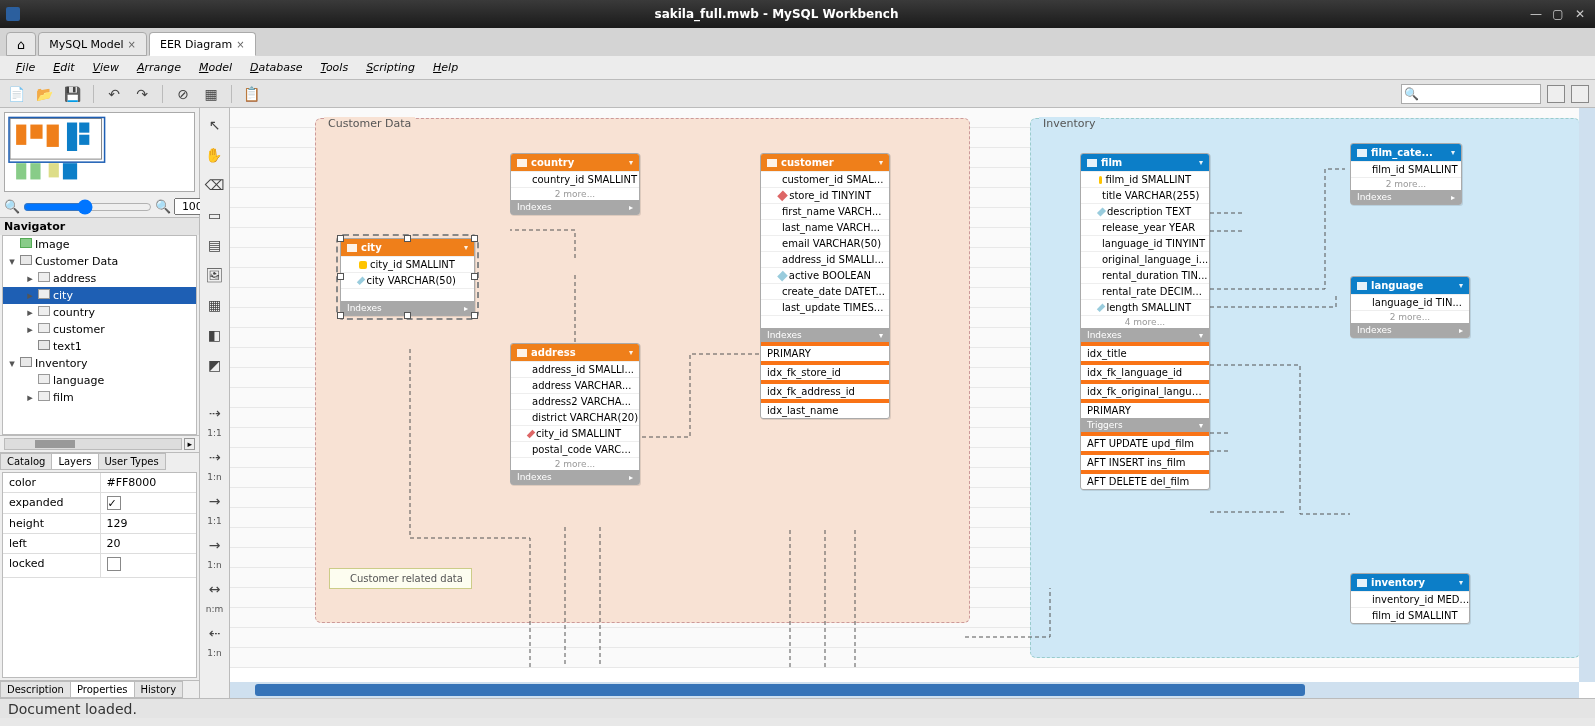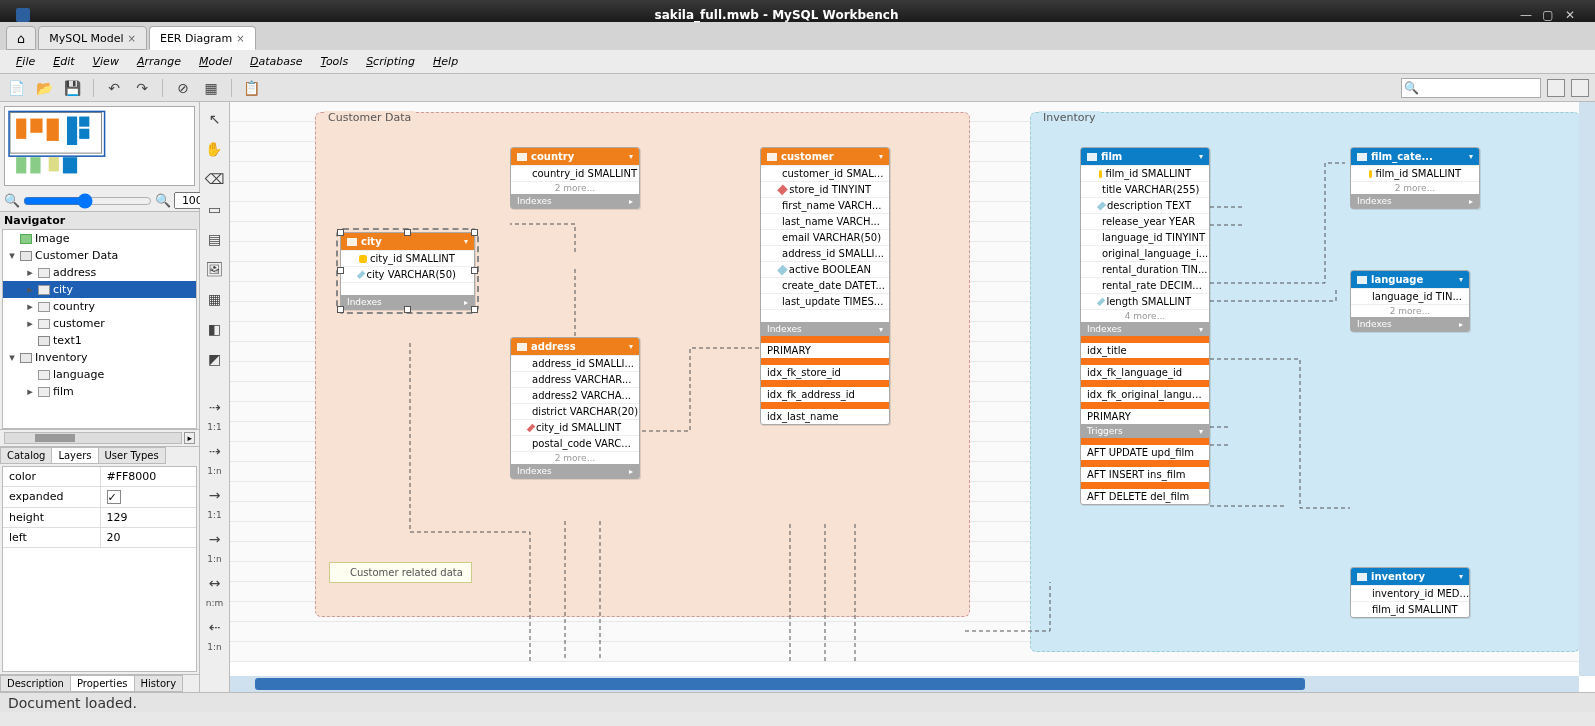--- a/index.html
+++ b/index.html
@@ -1,19 +1,19 @@
 <!DOCTYPE html>
 <html><head>
 <meta charset="utf-8">
 <style>
 * { box-sizing: border-box; margin: 0; padding: 0; font-family: "DejaVu Sans", Arial, sans-serif; }
 body { width: 1595px; height: 726px; background: #e8e8e8; font-size: 11px; overflow: hidden; position: relative; }
 
 
-.titlebar { background: linear-gradient(#3a3a3a,#1a1a1a); color: #fff; height: 22px; display: flex; align-items: flex-end; padding: 0 16px; font-size: 12px; }
+.titlebar { background: linear-gradient(#3a3a3a,#1a1a1a); color: #fff; height: 28px; display: flex; align-items: center; padding: 0 6px; font-size: 12px; }
 .titlebar .title { flex: 1; text-align: center; font-weight: bold; }
 .titlebar .win-btns { display: flex; gap: 4px; }
 .titlebar .win-btn { width: 18px; height: 14px; color:#ccc; text-align:center; font-size:12px; cursor:pointer; }
 
 
 .tabstrip { height: 28px; background: #d4d4d4; display: flex; align-items: flex-end; padding-left: 6px; }
 .home-tab, .tab { height: 24px; padding: 0 10px; border: 1px solid #aaa; background: #e8e8e8; display: flex; align-items: center; gap: 4px; font-size: 11px; border-top-left-radius: 4px; border-top-right-radius: 4px; margin-right: 2px; cursor:pointer; }
 .tab.active { background: #fff; border-bottom-color: #fff; }
 .tab .close { font-size: 10px; color:#666; }
 
@@ -37,21 +37,21 @@
 
 .leftpane { width: 200px; background:#eee; border-right:1px solid #bbb; display:flex; flex-direction:column; }
 .minimap-box { border:1px solid #aaa; margin:4px; background:#fff; height:80px; padding:3px; position:relative; }
 .minimap-box svg { width:100%; height:100%; }
 .zoom-row { display:flex; align-items:center; gap:3px; padding: 2px 4px; }
 .zoom-row .zlens { font-size:13px; }
 .zoom-row .zslider { flex:1; }
 .zoom-row input[type=text] { width:36px; font-size:11px; text-align:center; }
 .panel-title { font-size:11px; padding:2px 4px; border-top:1px solid #bbb; background:#e4e4e4; font-weight:bold; }
 .tree { overflow-y:auto; flex:0 0 200px; background:#fff; margin:0 2px; border:1px solid #bbb; font-size:11px; }
-.tree .trow { padding:2px 4px; display:flex; align-items:center; gap:3px; white-space:nowrap; cursor:pointer; }
+.tree .trow { padding:2px 4px; display:flex; gap:3px; white-space:nowrap; cursor:pointer; }
 .tree .trow.sel { background:#1e5fb4; color:#fff; }
 .tree .exp { display:inline-block; width:10px; text-align:center; color:#555; }
 .tree .ticon { width:12px; height:10px; display:inline-block; border:1px solid #888; background:#e8e8e8; }
 .tree .ticon.img { background:#8c8; border-color:#5a5; }
 .tree .ticon.tbl { background:#eee; border:1px solid #999; }
 .tabs-mini { display:flex; border-top:1px solid #bbb; }
 .tabs-mini .mtabs { padding:2px 6px; border:1px solid #bbb; background:#e4e4e4; font-size:10px; cursor:pointer; margin-right:-1px; }
 .tabs-mini .mtabs.active { background:#fff; }
 .prop-grid { background:#fff; margin:2px; border:1px solid #bbb; font-size:11px; flex:1; overflow:auto; }
 .prop-grid .prow { display:flex; border-bottom:1px solid #ddd; }
@@ -85,21 +85,21 @@
 .entity .ehead .eicon { width:10px; height:8px; background:#fff; opacity:.9; border:1px solid rgba(255,255,255,.8); }
 .entity .ehead .etri { margin-left:auto; font-size:8px; opacity:.9; }
 .entity .erow { padding:2px 18px; border-top:1px solid #eee; display:flex; align-items:center; gap:3px; white-space:nowrap; overflow:hidden; text-overflow:ellipsis; }
 .entity .ekey { width:8px; height:8px; display:inline-block; }
 .entity .ekey.pk { background:#ffc400; border-radius:2px; }
 .entity .ekey.fk { background:#d66; transform:rotate(45deg); }
 .entity .ekey.col { background:#9cd; transform:rotate(45deg); }
 .entity .more { text-align:center; color:#999; font-size:9px; padding:1px 0; border-top:1px solid #eee; }
 .entity .section { background:#a8a8a8; color:#fff; font-size:9px; padding:2px 6px; display:flex; align-items:center; }
 .entity .section .stri { margin-left:auto; font-size:8px; }
-.entity .idxrow { padding:2px 6px; border-top:7px solid #f97316; white-space:nowrap; overflow:hidden; text-overflow:ellipsis; }
+.entity .idxrow { padding:2px 6px; border-top:4px solid #f97316; white-space:nowrap; overflow:hidden; text-overflow:ellipsis; }
 .sel-handle { position:absolute; width:7px; height:7px; background:#fff; border:1px solid #555; }
 
 
 .hscroll { position:absolute; left:0; bottom:0; right:16px; height:16px; background:#cfe0ef; }
 .hscroll .thumb { position:absolute; left:25px; top:2px; height:12px; width:1050px; background:#3573b8; border-radius:3px; }
 .vscroll { position:absolute; right:0; top:0; bottom:16px; width:16px; background:#cfe0ef; }
 
 
 .statusbar { height:20px; background:#e4e4e4; border-top:1px solid #bbb; display:flex; align-items:center; padding:0 8px; font-size:14px; color:#333; }
 
@@ -271,20 +271,24 @@
           <span class="pval"><span class="pcheck">✓</span></span>
         </div>
         <div class="prow">
           <span class="pkey">height</span>
           <span class="pval"><span>129</span></span>
         </div>
         <div class="prow">
           <span class="pkey">left</span>
           <span class="pval"><span>20</span></span>
         </div>
+        <div class="prow">
+          <span class="pkey">locked</span>
+          <span class="pval"><span class="pcheck"></span></span>
+        </div>
       </div>
     <div class="tabs-mini">
       <span class="mtabs">Description</span>
       <span class="mtabs active">Properties</span>
       <span class="mtabs">History</span>
     </div>
   </div>
 
   <div class="palette">
     <span class="pbtn">↖</span>
@@ -531,21 +535,21 @@
         <div class="idxrow">PRIMARY</div>
         <div class="section">
             <span>Triggers</span>
             <span class="stri">▾</span>
           </div>
         <div class="idxrow">AFT UPDATE upd_film</div>
         <div class="idxrow">AFT INSERT ins_film</div>
         <div class="idxrow">AFT DELETE del_film</div>
       </div>
 
-      <div class="entity blue" style="left:1120px; top:45px; width:130px;">
+      <div class="entity blue" style="left:1120px; top:35px; width:112px;">
         <div class="ehead">
             <span class="eicon"></span>
             <span>film_cate...</span>
             <span class="etri">▾</span>
           </div>
         <div class="erow">
             <span class="ekey pk"></span>
             <span>film_id SMALLINT</span>
           </div>
         <div class="more">2 more...</div>

